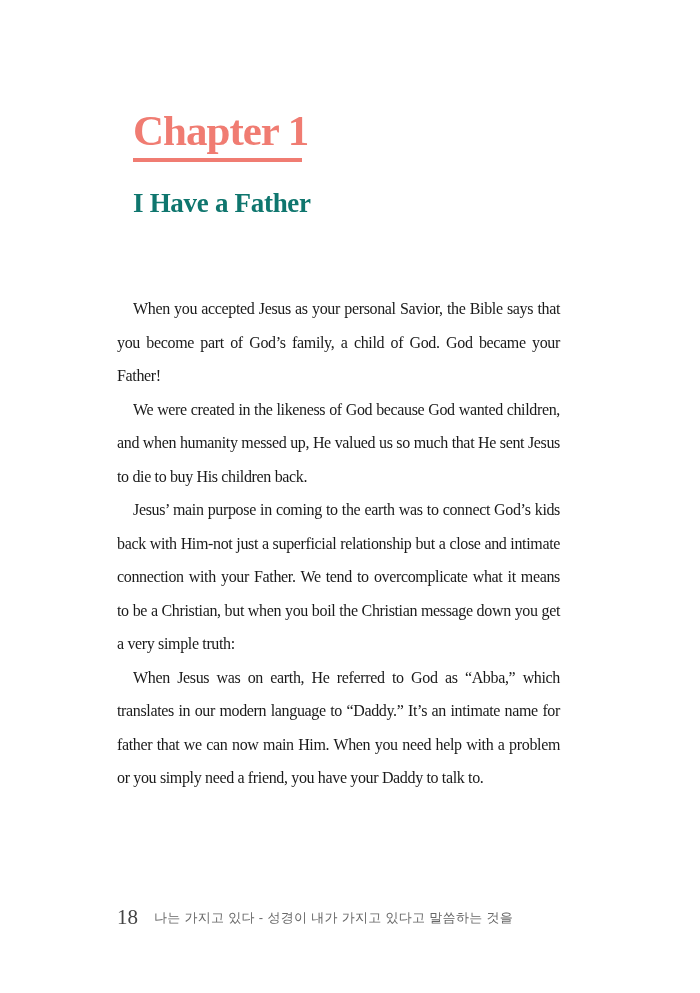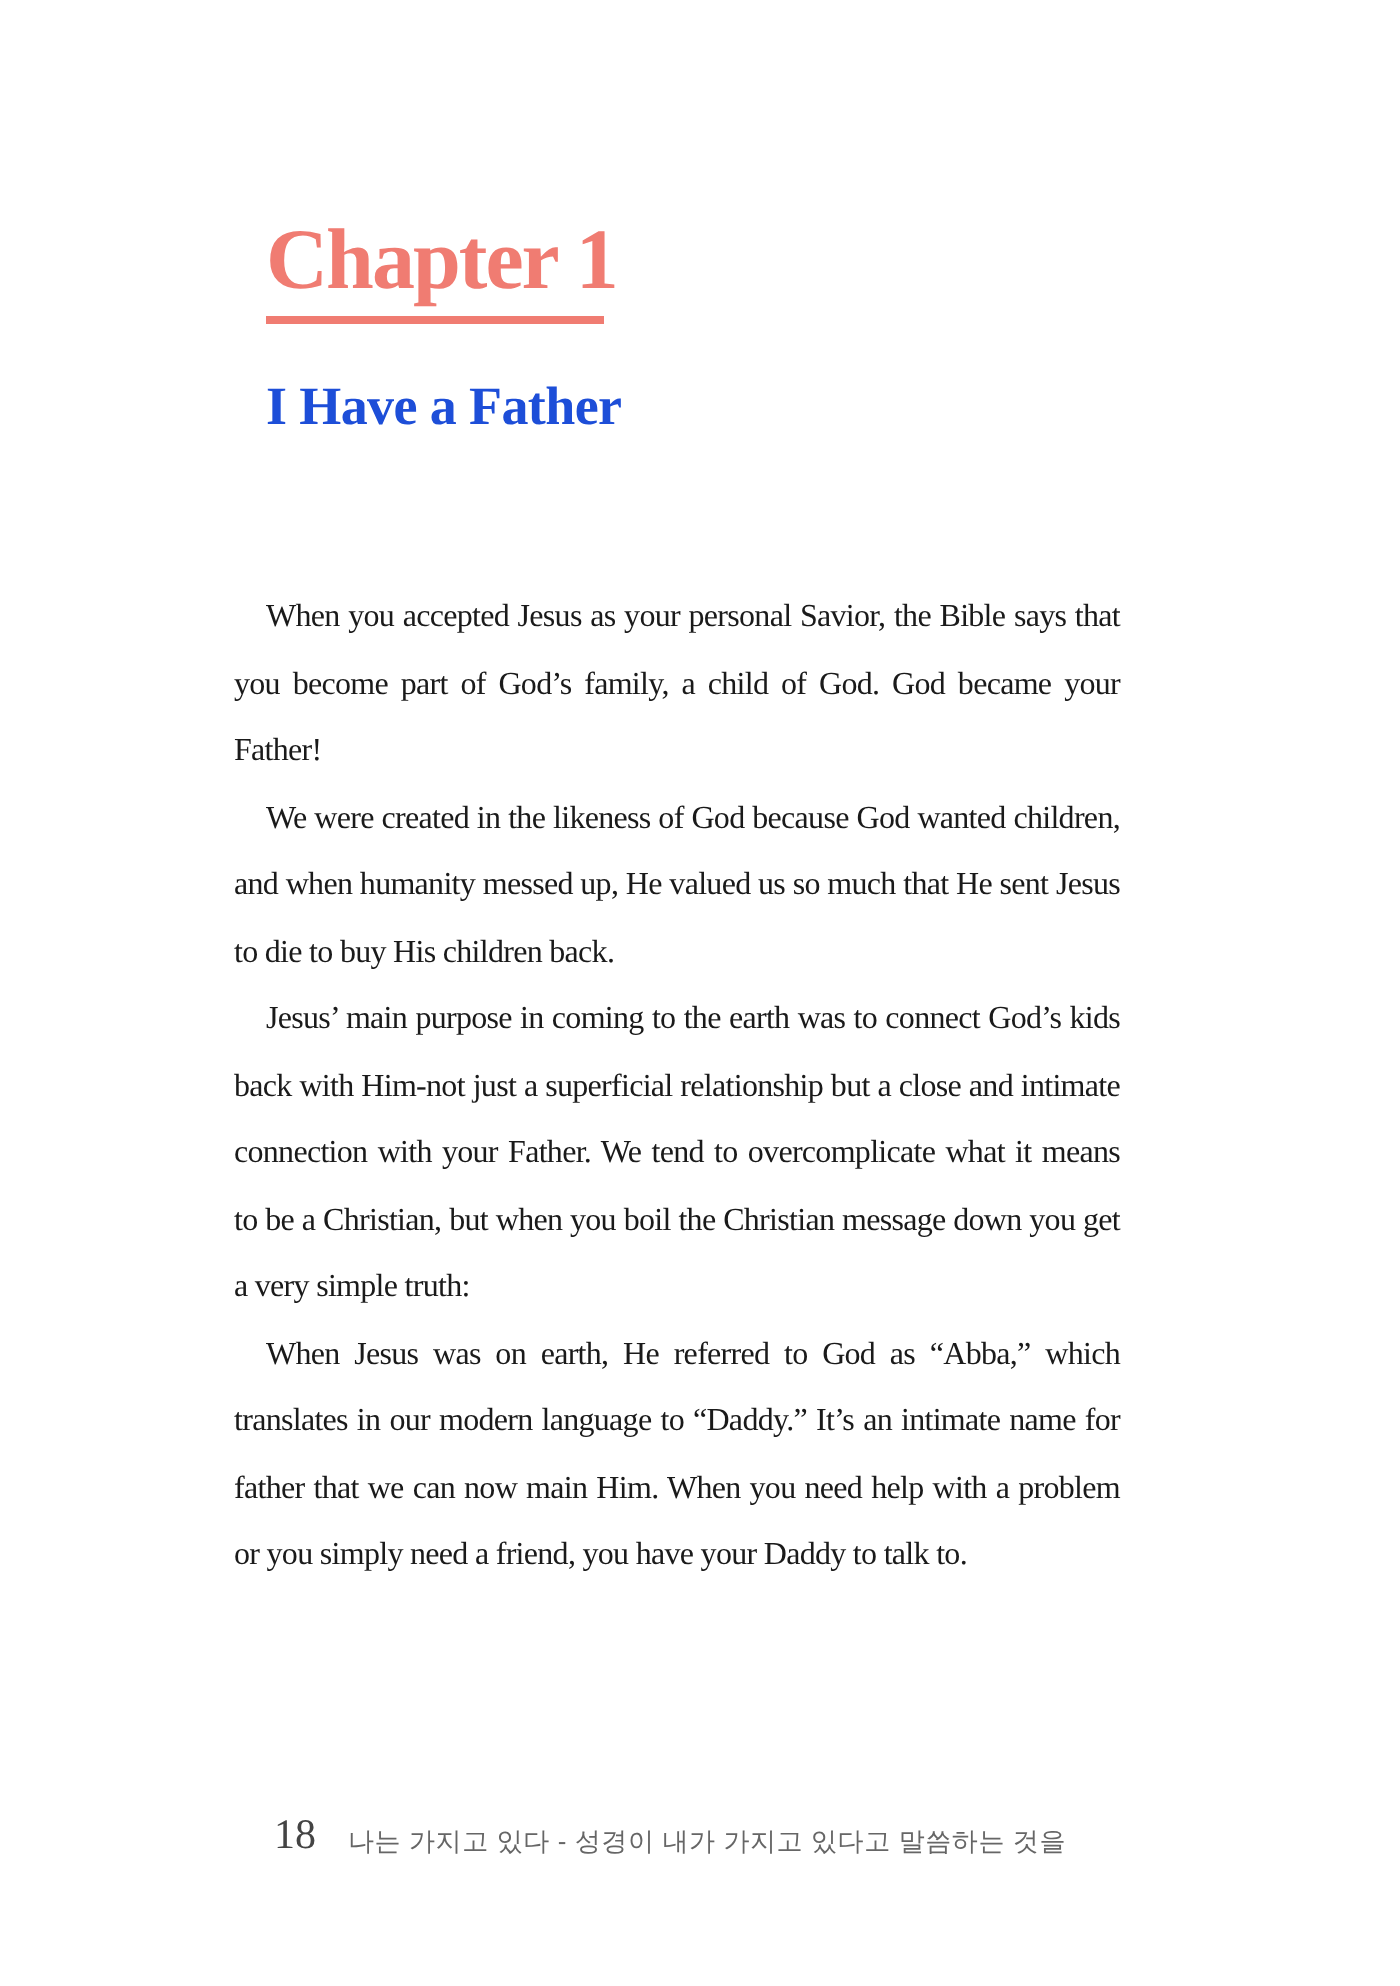--- a/index.html
+++ b/index.html
@@ -44,21 +44,21 @@
     .chapter-subtitle {
       position: absolute;
       left: 133px;
       top: 186px;
       margin: 0;
       font-family: "Liberation Serif", "DejaVu Serif", serif;
       font-weight: bold;
       font-size: 27px;
       line-height: 34px;
       letter-spacing: -0.3px;
-      color: #1d4ed8;
+      color: #0f766e;
       white-space: nowrap;
     }
     .body-text {
       position: absolute;
       left: 117px;
       top: 292px;
       width: 443px;
     }
     .para {
       margin: 0;
@@ -67,23 +67,22 @@
       text-align: justify;
       text-indent: 16px;
       letter-spacing: -0.35px;
       color: #1a1a1a;
     }
     .footer {
       position: absolute;
       left: 117px;
       top: 905px;
       display: flex;
-      align-items: flex-end;
+      align-items: center;
       white-space: nowrap;
-      margin-left: 20px;
     }
     .page-number {
       font-family: "Liberation Serif", "DejaVu Serif", serif;
       font-size: 21px;
       color: #444444;
       margin-right: 16px;
     }
     .running-title {
       font-family: Liberation Sans, sans-serif;
       font-size: 13px;

